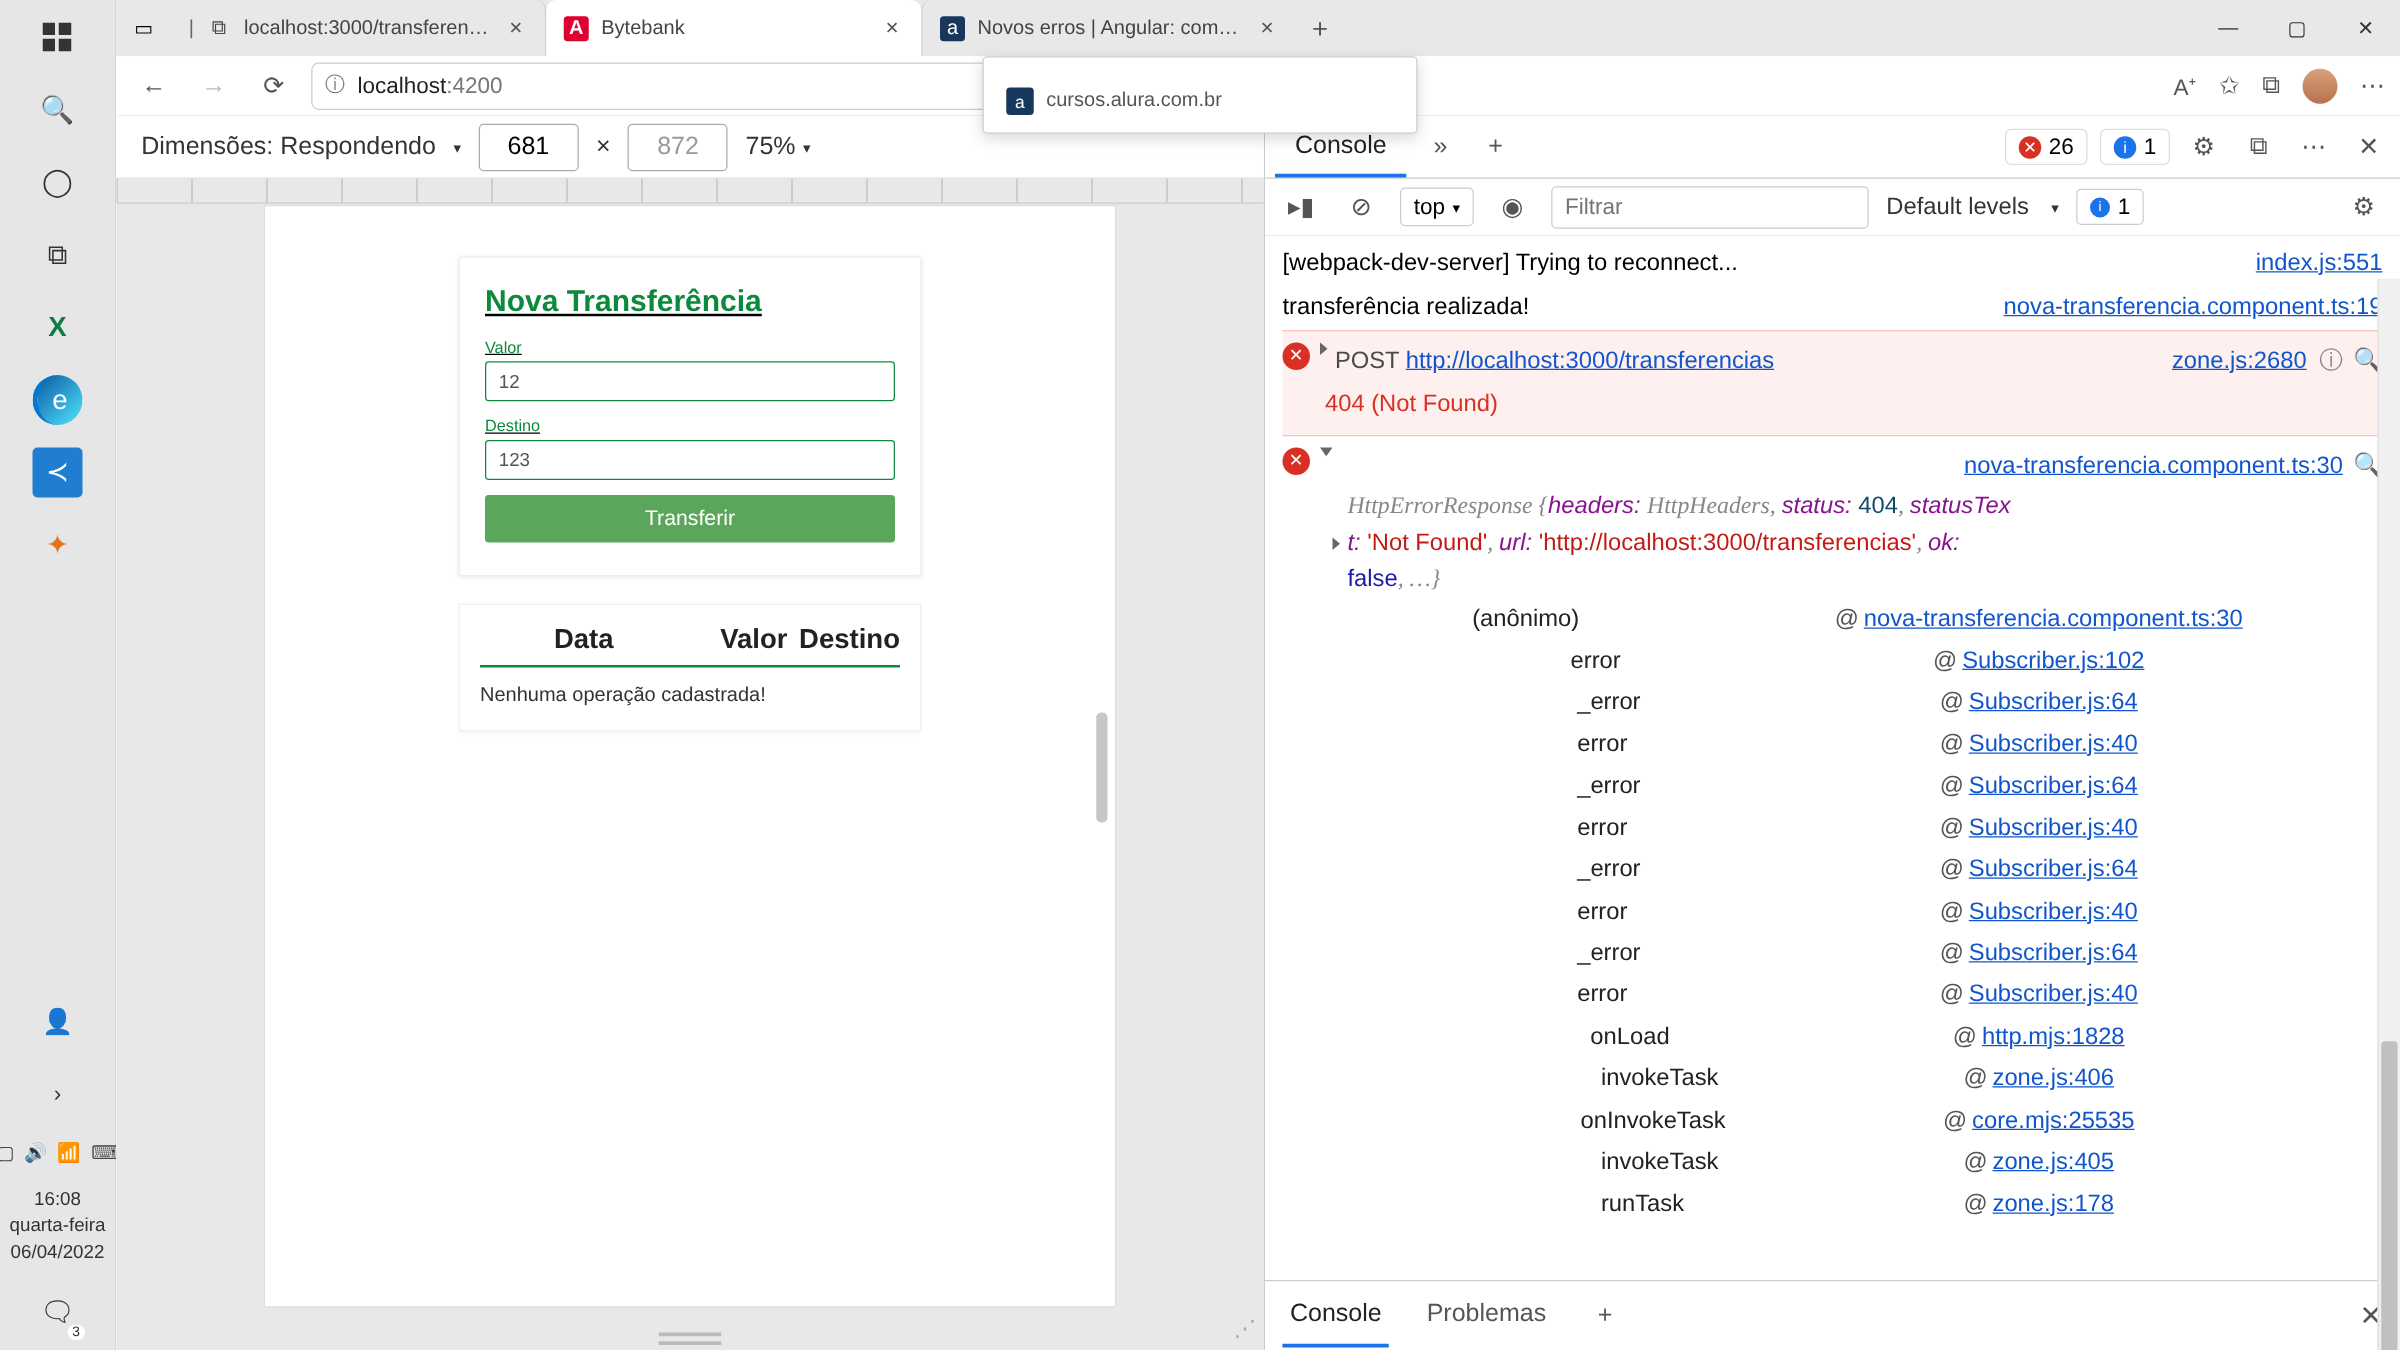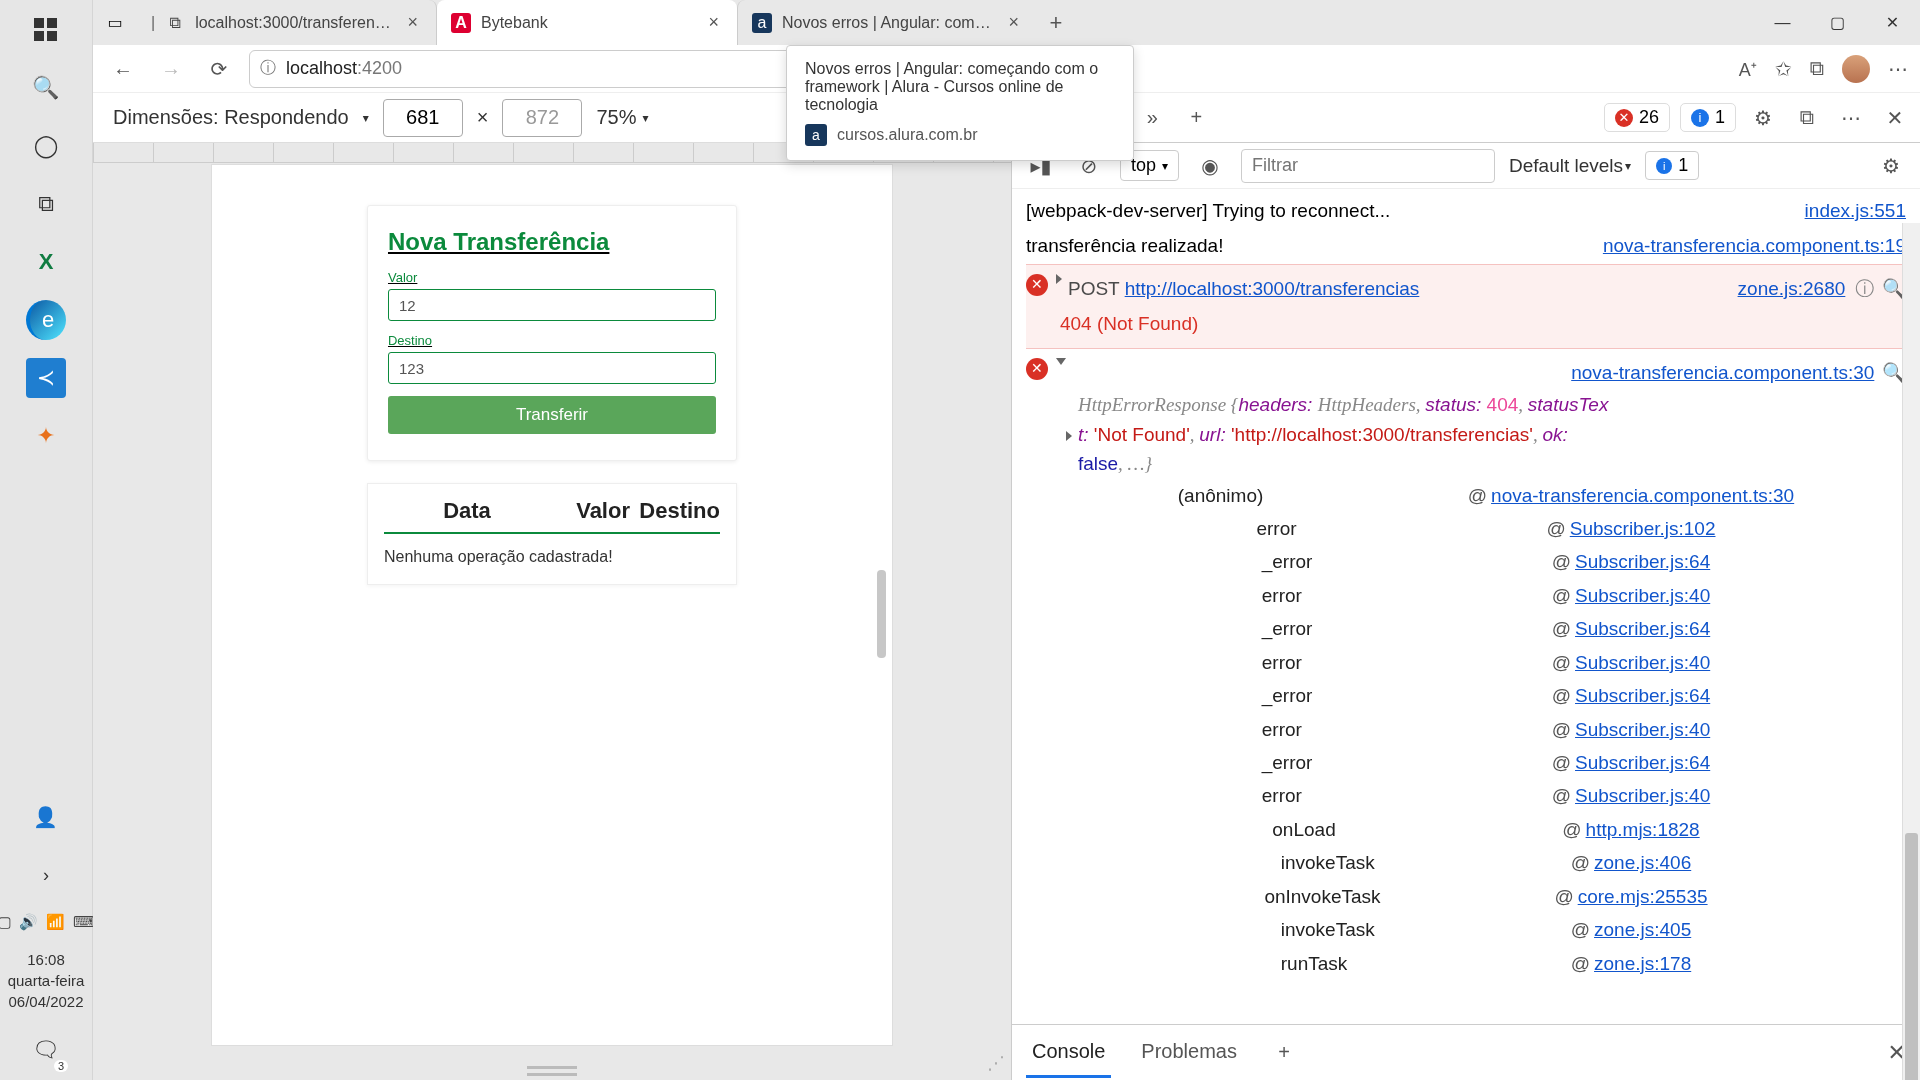--- a/index.html
+++ b/index.html
@@ -61,29 +61,29 @@
 .devtab{ padding:11px 16px; font-size:20px; color:#555; border-bottom:3px solid transparent;}
 .devtab.active{ color:#222; border-bottom-color:#1a73e8;}
 .dt-icon{width:34px;height:34px;display:flex;align-items:center;justify-content:center;font-size:20px;color:#555;}
 .dt-spacer{flex:1;}
 .err-badge{display:inline-flex;align-items:center;gap:6px;padding:3px 10px;border:1px solid #ddd;border-radius:5px;font-size:18px;}
 .err-badge .dot{width:18px;height:18px;border-radius:50%;display:inline-flex;align-items:center;justify-content:center;font-size:13px;color:#fff;}
 .err-badge .dot.red{background:#d93025;} .err-badge .dot.blue{background:#1a73e8;}
 .console-toolbar{height:46px;display:flex;align-items:center;gap:14px;padding:0 12px;border-bottom:1px solid #eee;}
 .ctx-sel{border:1px solid #ccc;border-radius:4px;padding:4px 10px;font-size:18px;display:inline-flex;align-items:center;gap:6px;}
 .filter-input{flex:0 0 230px;height:34px;border:1px solid #ccc;border-radius:4px;padding:0 10px;font-size:18px;}
-.levels{font-size:19px;color:#333;display:flex;align-items:center;gap:2px;}
+.levels{font-size:19px;color:#333;display:flex;align-items:center;gap:18px;}
 .issue-chip{display:inline-flex;align-items:center;gap:6px;border:1px solid #ccc;border-radius:4px;padding:3px 10px;font-size:18px;}
 .console-body{flex:1;overflow:auto;font-family:Consolas,monospace;font-size:19px;line-height:1.55;padding:4px 14px;}
 .log-row{display:flex;padding:3px 0;}
 .log-row .msg{flex:1;} .log-row .src{color:#1155cc;text-decoration:underline;white-space:nowrap;margin-left:20px;}
 .err-block{background:#fdf0ef;border-top:1px solid #f5c2c0;border-bottom:1px solid #f5c2c0;padding:6px 0;}
 .icon-err{width:22px;height:22px;border-radius:50%;background:#d93025;color:#fff;display:inline-flex;align-items:center;justify-content:center;font-size:14px;margin-right:8px;flex-shrink:0;}
 .post{color:#4a4a4a;} .url-link{color:#1155cc;text-decoration:underline;} .red-text{color:#d93025;}
-.obj{color:#888;font-style:italic;font-family:Liberation Serif, serif;} .key{color:#881391;font-style:italic;} .num{color:#ec4899;margin-top:15px;} .str{color:#c41a16;} .bool{color:#1a1aa6;}
+.obj{color:#888;font-style:italic;font-family:Liberation Serif, serif;} .key{color:#881391;font-style:italic;} .num{color:#0c4a6e;margin-top:15px;} .str{color:#c41a16;} .bool{color:#1a1aa6;}
 .stack-row{display:flex;padding:2px 0 2px 40px;justify-content:center;}
 .stack-row .fn{flex:0 0 290px;color:#222;} .stack-row .at{color:#555;margin-right:4px;} .stack-row .loc{color:#1155cc;text-decoration:underline;}
 .drawer{height:56px;border-top:1px solid #ccc;display:flex;align-items:center;padding:0 14px;gap:24px;}
 .drawer .dtab{font-size:20px;color:#555;padding:12px 6px;border-bottom:3px solid transparent;}
 .drawer .dtab.active{color:#222;border-bottom-color:#1a73e8;}
 .drawer .dclose{margin-left:auto;font-size:22px;color:#555;}
 .out-scroll{position:absolute;right:0;top:130px;bottom:0;width:18px;background:#f0f0f0;border-left:1px solid #ddd;}
 .out-scroll .thumb{position:absolute;top:610px;left:2px;width:13px;height:320px;background:#c0c0c0;border-radius:3px;}
 .caret{display:inline-block;width:0;height:0;border-left:6px solid #666;border-top:5px solid transparent;border-bottom:5px solid transparent;margin-right:6px;vertical-align:middle;}
 .caret.down{border-left:5px solid transparent;border-right:5px solid transparent;border-top:7px solid #666;border-bottom:none;}
@@ -169,21 +169,20 @@
     <div class="addr-right">
       <span style="font-size:18px;color:#555;">A⁺</span>
       <span style="font-size:20px;color:#555;">✩</span>
       <span style="font-size:20px;color:#555;">⧉</span>
       <span class="avatar"></span>
       <span style="font-size:20px;color:#555;">⋯</span>
     </div>
   </div>
 
   <div class="tab-tooltip">
-    <div>Novos erros | Angular: começando com o framework | Alura - Cursos online de tecnologia</div>
     <div class="tt-sub">
       <span class="tt-favicon">a</span>
       <span>cursos.alura.com.br</span>
     </div>
   </div>
 
   <div class="content">
 
     <div class="left-pane">
       <div class="dev-toolbar">

